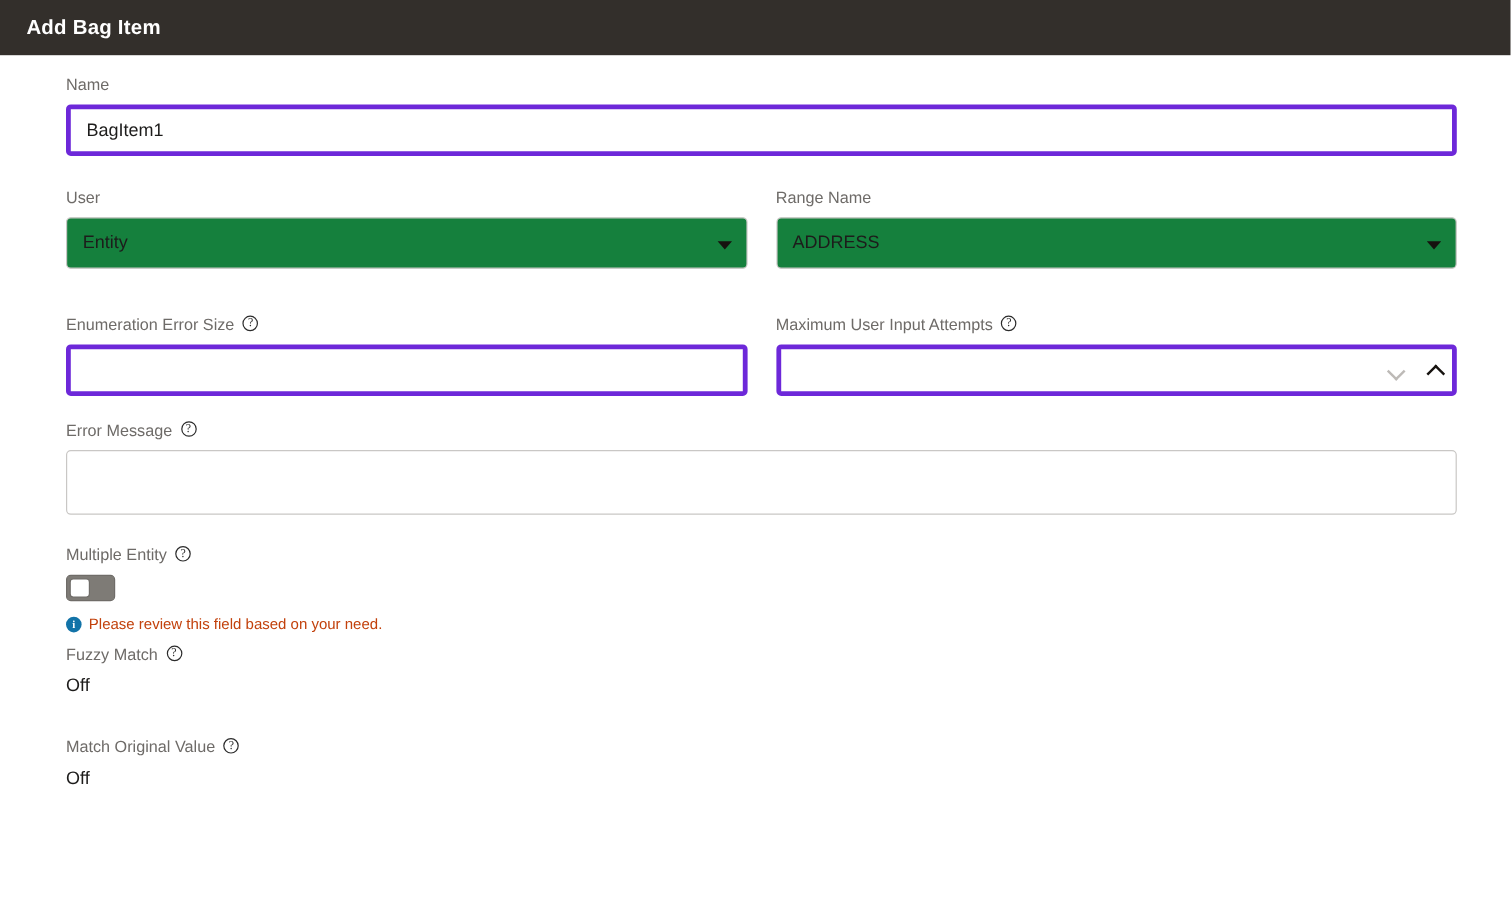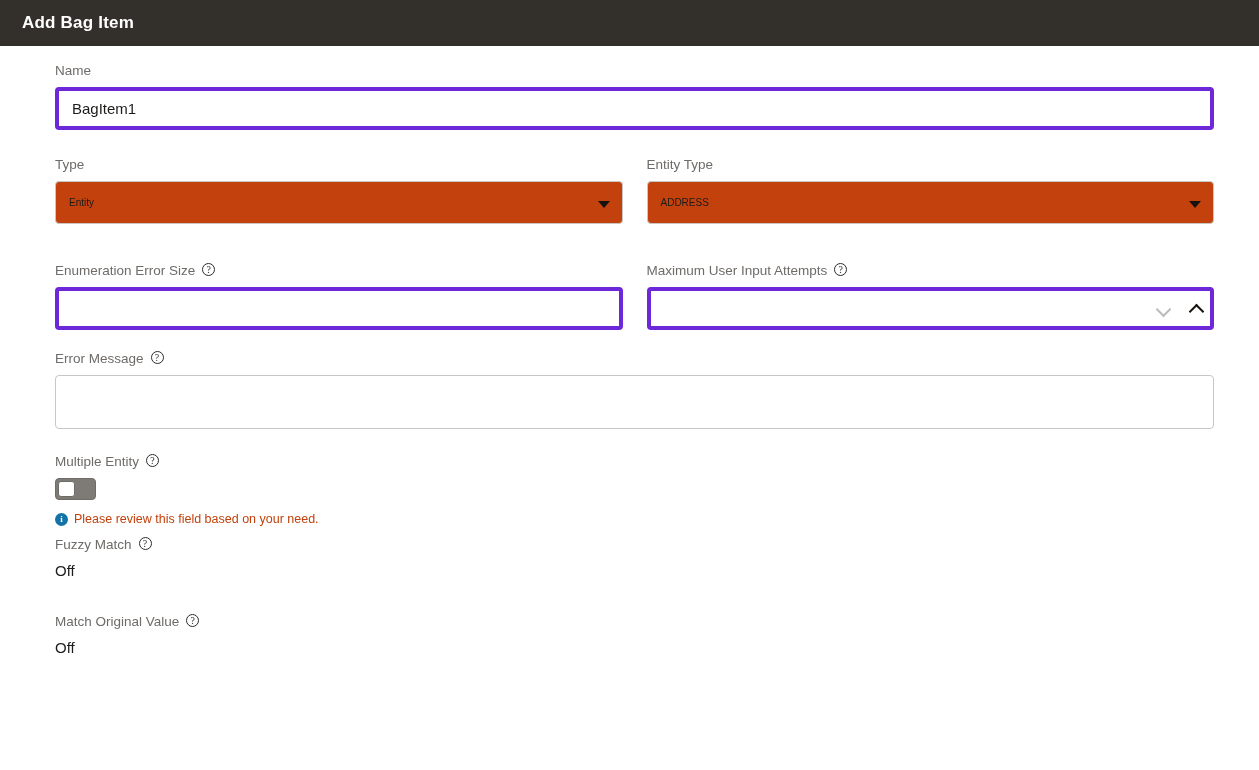--- a/index.html
+++ b/index.html
@@ -115,23 +115,23 @@
   .select-wrap {
     position: relative;
     width: 100%;
     height: 43px;
   }
   .select-box {
     width: 100%;
     height: 43px;
     border: 1px solid #C9C7C5;
     border-radius: 4px;
-    background: #c2410c;
+    background: #15803d;
     padding: 0 36px 0 13px;
-    font-size: 10px;
+    font-size: 15px;
     color: #1d1c1b;
     display: flex;
     align-items: center;
     cursor: pointer;
   }
   .caret-down {
     position: absolute;
     right: 13px;
     top: 50%;
     margin-top: -2px;
@@ -248,33 +248,33 @@
       </div>
       <input class="input" type="text" value="BagItem1" style="">
     </div>
 
     <div class="sp-24"></div>
 
     <div class="row">
 
       <div class="field">
         <div class="label-line">
-          <span class="label">Type</span>
+          <span class="label">User</span>
         </div>
         <div class="select-wrap">
           <div class="select-box">
             <span>Entity</span>
           </div>
           <span class="caret-down"></span>
         </div>
       </div>
 
       <div class="field">
         <div class="label-line">
-          <span class="label">Entity Type</span>
+          <span class="label">Range Name</span>
         </div>
         <div class="select-wrap">
           <div class="select-box">
             <span>ADDRESS</span>
           </div>
           <span class="caret-down"></span>
         </div>
       </div>
 
     </div>

